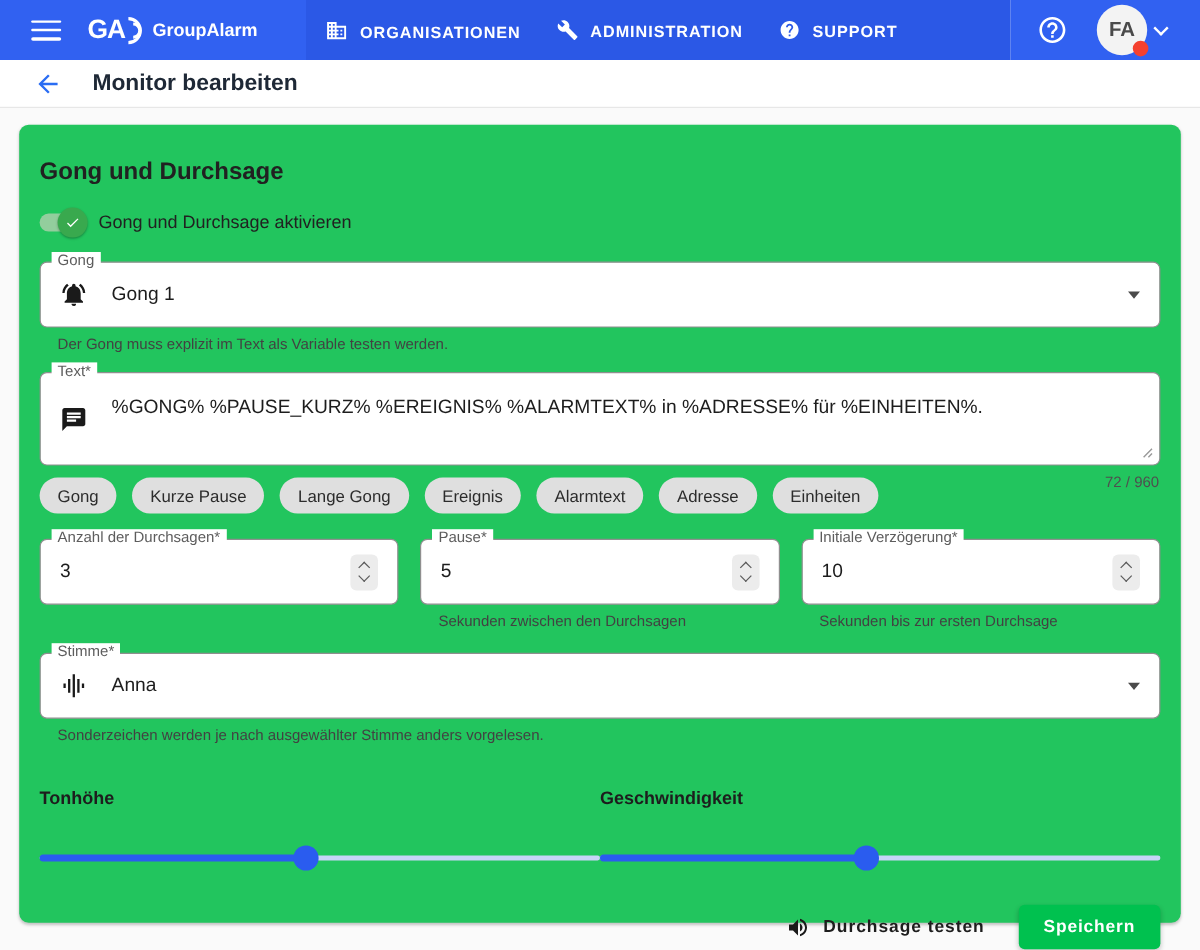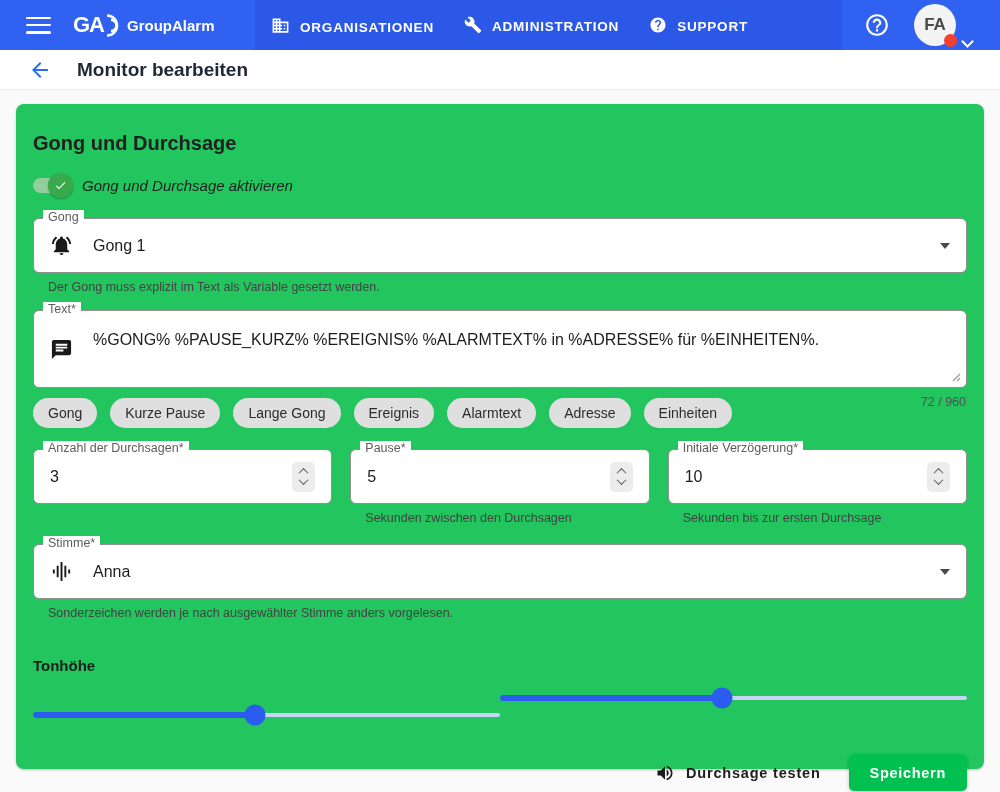--- a/index.html
+++ b/index.html
@@ -14,35 +14,35 @@
   .hamburger span { display:block; height:2.6px; background:#fff; border-radius:2px; }
   .brand { display:flex; align-items:center; cursor:pointer; }
   .brand .mono { color:#fff; font-size:22px; font-weight:bold; letter-spacing:-1px; }
   .brand svg.arcs { margin-left:1px; margin-right:7px; }
   .brand .bname { color:#fff; font-size:15px; font-weight:bold; }
   .tb-mid { flex:1; background:#2B58E6; display:flex; align-items:center; padding-left:16px; gap:30px; }
   .navitem { display:flex; align-items:flex-end; gap:10px; color:#fff; font-size:13.5px; font-weight:bold; letter-spacing:0.8px; cursor:pointer; }
   .navitem svg { flex:0 0 auto; }
   .tb-right { width:158px; background:#3161F1; display:flex; align-items:center; gap:24px; padding-left:22px; }
   .helpbtn { width:26px; height:26px; cursor:pointer; }
-  .avatarwrap { display:flex; align-items:flex-end; gap:7px; cursor:pointer; }
+  .avatarwrap { display:flex; align-items:center; gap:7px; cursor:pointer; }
   .avatar { position:relative; width:42px; height:42px; border-radius:50%; background:#f3f3f3; display:flex; align-items:center; justify-content:center; font-size:17px; font-weight:bold; color:#4a4a4a; }
   .notifdot { position:absolute; right:-1px; bottom:-1px; width:13px; height:13px; border-radius:50%; background:#F4402F; }
   .chev { width:9px; height:9px; border-right:2.4px solid #fff; border-bottom:2.4px solid #fff; transform:rotate(45deg); margin-top:-4px; }
 
   
   .pagehead { height:40px; background:#fff; border-bottom:1px solid #e7e7e7; display:flex; align-items:center; padding-left:28px; gap:25px; }
   .backbtn { width:24px; height:24px; cursor:pointer; }
   .ptitle { font-size:19px; font-weight:bold; color:#1e2836; }
 
   
   .card { margin:14px 16px; height:665px; background:#22c55e; border-radius:8px; box-shadow:0 1px 3px rgba(0,0,0,0.16), 0 1px 2px rgba(0,0,0,0.08); padding:16px 17px 0 17px; }
   .sectitle { font-size:20px; font-weight:bold; color:#212121; margin-top:12px; }
 
-  .togglerow { margin-top:22px; display:flex; align-items:center; gap:12px;font-style:italic; }
+  .togglerow { margin-top:22px; display:flex; align-items:center; gap:12px; }
   .switch { position:relative; width:37px; height:15px; border-radius:8px; background:#93CE9D; cursor:pointer; flex:0 0 auto; }
   .switch .thumb { position:absolute; right:-3px; top:-5px; width:25px; height:25px; border-radius:50%; background:#39A94E; box-shadow:0 1px 2px rgba(0,0,0,0.3); display:flex; align-items:center; justify-content:center; }
   .togglelabel { font-size:15px; color:#212121; }
 
   .fieldwrap { margin-top:17px; }
   .field { position:relative; border:1px solid #8f8f8f; border-radius:6px; height:55px; background:#fff; display:flex; align-items:center; padding:0 16px; cursor:pointer; }
   .flabel { position:absolute; top:-9px; left:9px; background:#fff; padding:0 5px; font-size:12.5px; color:#5d5d5d; white-space:nowrap; }
   .fvalue { margin-left:20px; font-size:16px; color:#1d1d1d; }
   .ddarrow { margin-left:auto; width:0; height:0; border-left:5.5px solid transparent; border-right:5.5px solid transparent; border-top:6.5px solid #4a4a4a; }
   .helper { font-size:12.5px; color:#424242; margin:7px 0 0 15px; }
@@ -152,21 +152,21 @@
 
     <div class="fieldwrap" style="margin-top:24px;">
       <div class="field">
         <span class="flabel">Gong</span>
         <svg width="23" height="23" viewBox="0 0 24 24" fill="#1a1a1a">
           <path d="M7.58 4.08L6.15 2.65C3.75 4.48 2.17 7.3 2.03 10.5h2c.15-2.65 1.51-4.97 3.55-6.42zm12.39 6.42h2c-.15-3.2-1.73-6.02-4.12-7.85l-1.42 1.43c2.02 1.45 3.39 3.77 3.54 6.42zM18 11c0-3.07-1.64-5.64-4.5-6.32V4c0-.83-.67-1.5-1.5-1.5s-1.5.67-1.5 1.5v.68C7.63 5.36 6 7.92 6 11v5l-2 2v1h16v-1l-2-2v-5zm-6 11c.14 0 .27-.01.4-.04.65-.14 1.18-.58 1.44-1.18.1-.24.15-.5.15-.78h-4c.01 1.1.9 2 2.01 2z"></path>
         </svg>
         <span class="fvalue">Gong 1</span>
         <span class="ddarrow"></span>
       </div>
-      <div class="helper">Der Gong muss explizit im Text als Variable gesetzt werden.</div>
+      <div class="helper">Der Gong muss explizit im Text als Variable testen werden.</div>
     </div>
 
     <div class="fieldwrap" style="margin-top:16px;">
       <div class="field textfield">
         <span class="flabel">Text*</span>
         <svg width="23" height="23" viewBox="0 0 24 24" fill="#1a1a1a" style="margin-top:9px;">
           <path d="M20 2H4c-1.1 0-1.99.9-1.99 2L2 22l4-4h14c1.1 0 2-.9 2-2V4c0-1.1-.9-2-2-2zM6 9h12v2H6V9zm8 5H6v-2h8v2zm4-6H6V6h12v2z"></path>
         </svg>
         <span class="textvalue">%GONG% %PAUSE_KURZ% %EREIGNIS% %ALARMTEXT% in %ADRESSE% für %EINHEITEN%.</span>
         <svg class="resizer" width="9" height="9" viewBox="0 0 9 9">
@@ -236,20 +236,21 @@
     <div class="sliders">
       <div class="scol">
         <div class="slabel">Tonhöhe</div>
         <div class="slider">
           <div class="track"></div>
           <div class="fill" style="width: 47.5%;"></div>
           <div class="thumb2" style="left: 47.5%;"></div>
         </div>
       </div>
       <div class="scol">
+        <div class="slabel">Geschwindigkeit</div>
         <div class="slider">
           <div class="track"></div>
           <div class="fill" style="width: 47.6%;"></div>
           <div class="thumb2" style="left: 47.6%;"></div>
         </div>
       </div>
     </div>
 
     <div class="actions">
       <button class="testbtn">

